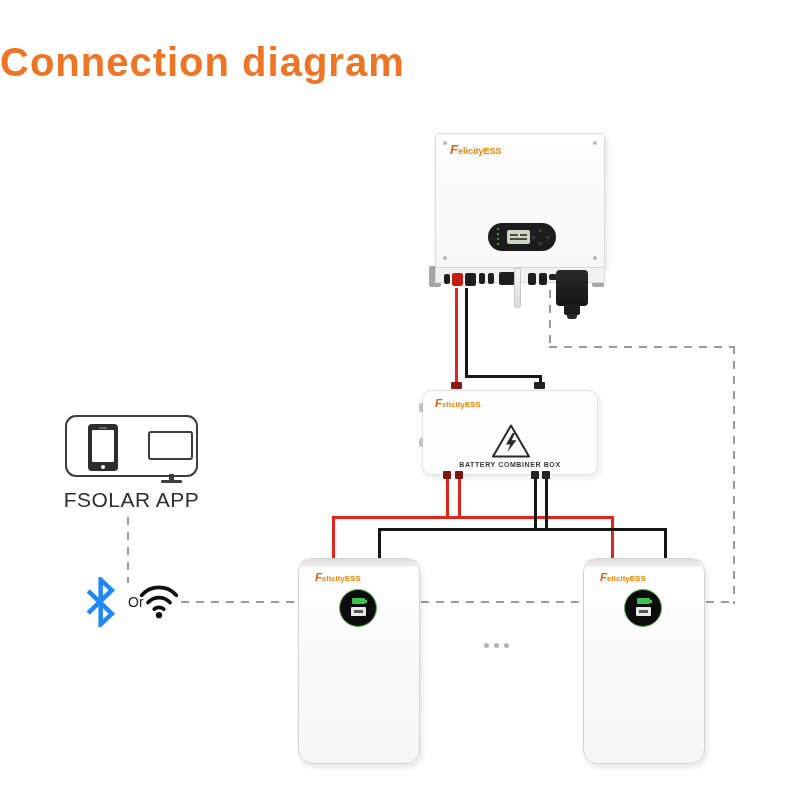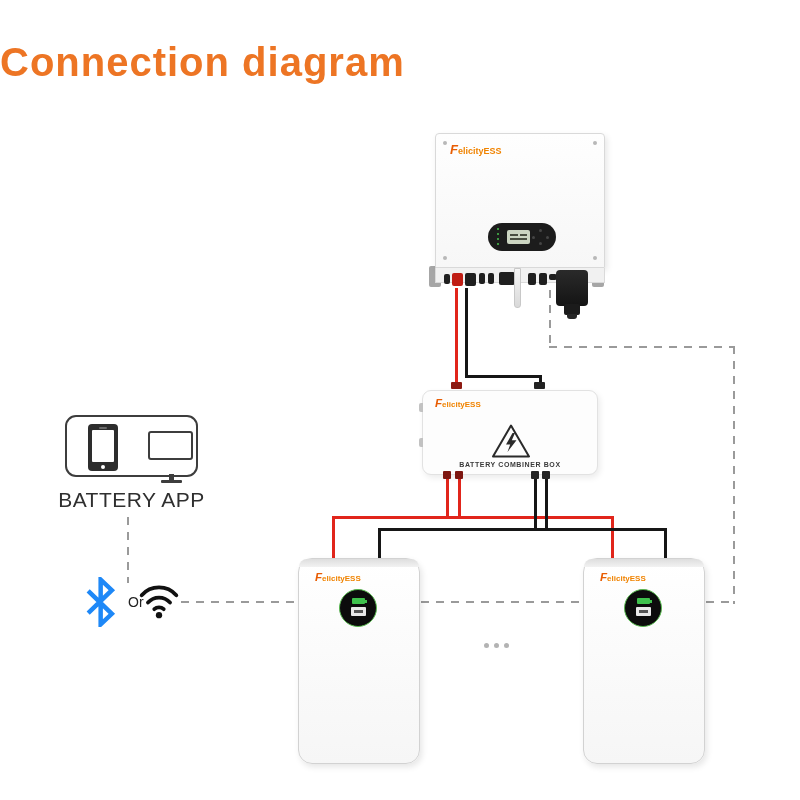--- a/index.html
+++ b/index.html
@@ -214,21 +214,21 @@
     <div class="phone">
       <div class="spk"></div>
         <div class="scr"></div>
         <div class="hm"></div>
     </div>
     <div class="monitor">
       <div class="stem"></div>
         <div class="base"></div>
     </div>
   </div>
-  <div class="app-label">BATTERY APP</div>
+  <div class="app-label">FSOLAR APP</div>
 
   <svg style="position:absolute; left:82px; top:577px; width:36px; height:50px;" viewBox="0 0 26 38">
     <path d="M4 10.5 L22 28 L13.5 36 V2 L22 10 L4 27.5" fill="none" stroke="#1E88F7" stroke-width="3.4"></path>
   </svg>
   <div class="or-label">Or</div>
   <svg style="position:absolute; left:138px; top:582px; width:42px; height:38px;" viewBox="0 0 40 34">
     <path d="M3.5 11.5 A 22 22 0 0 1 36.5 11.5" fill="none" stroke="#111" stroke-width="3.6" stroke-linecap="round"></path>
     <path d="M9.5 18.5 A 14 14 0 0 1 30.5 18.5" fill="none" stroke="#111" stroke-width="3.6" stroke-linecap="round"></path>
     <path d="M15.5 24.8 A 6.5 6.5 0 0 1 24.5 24.8" fill="none" stroke="#111" stroke-width="3.6" stroke-linecap="round"></path>
     <circle cx="20" cy="30.5" r="3" fill="#111"></circle>

